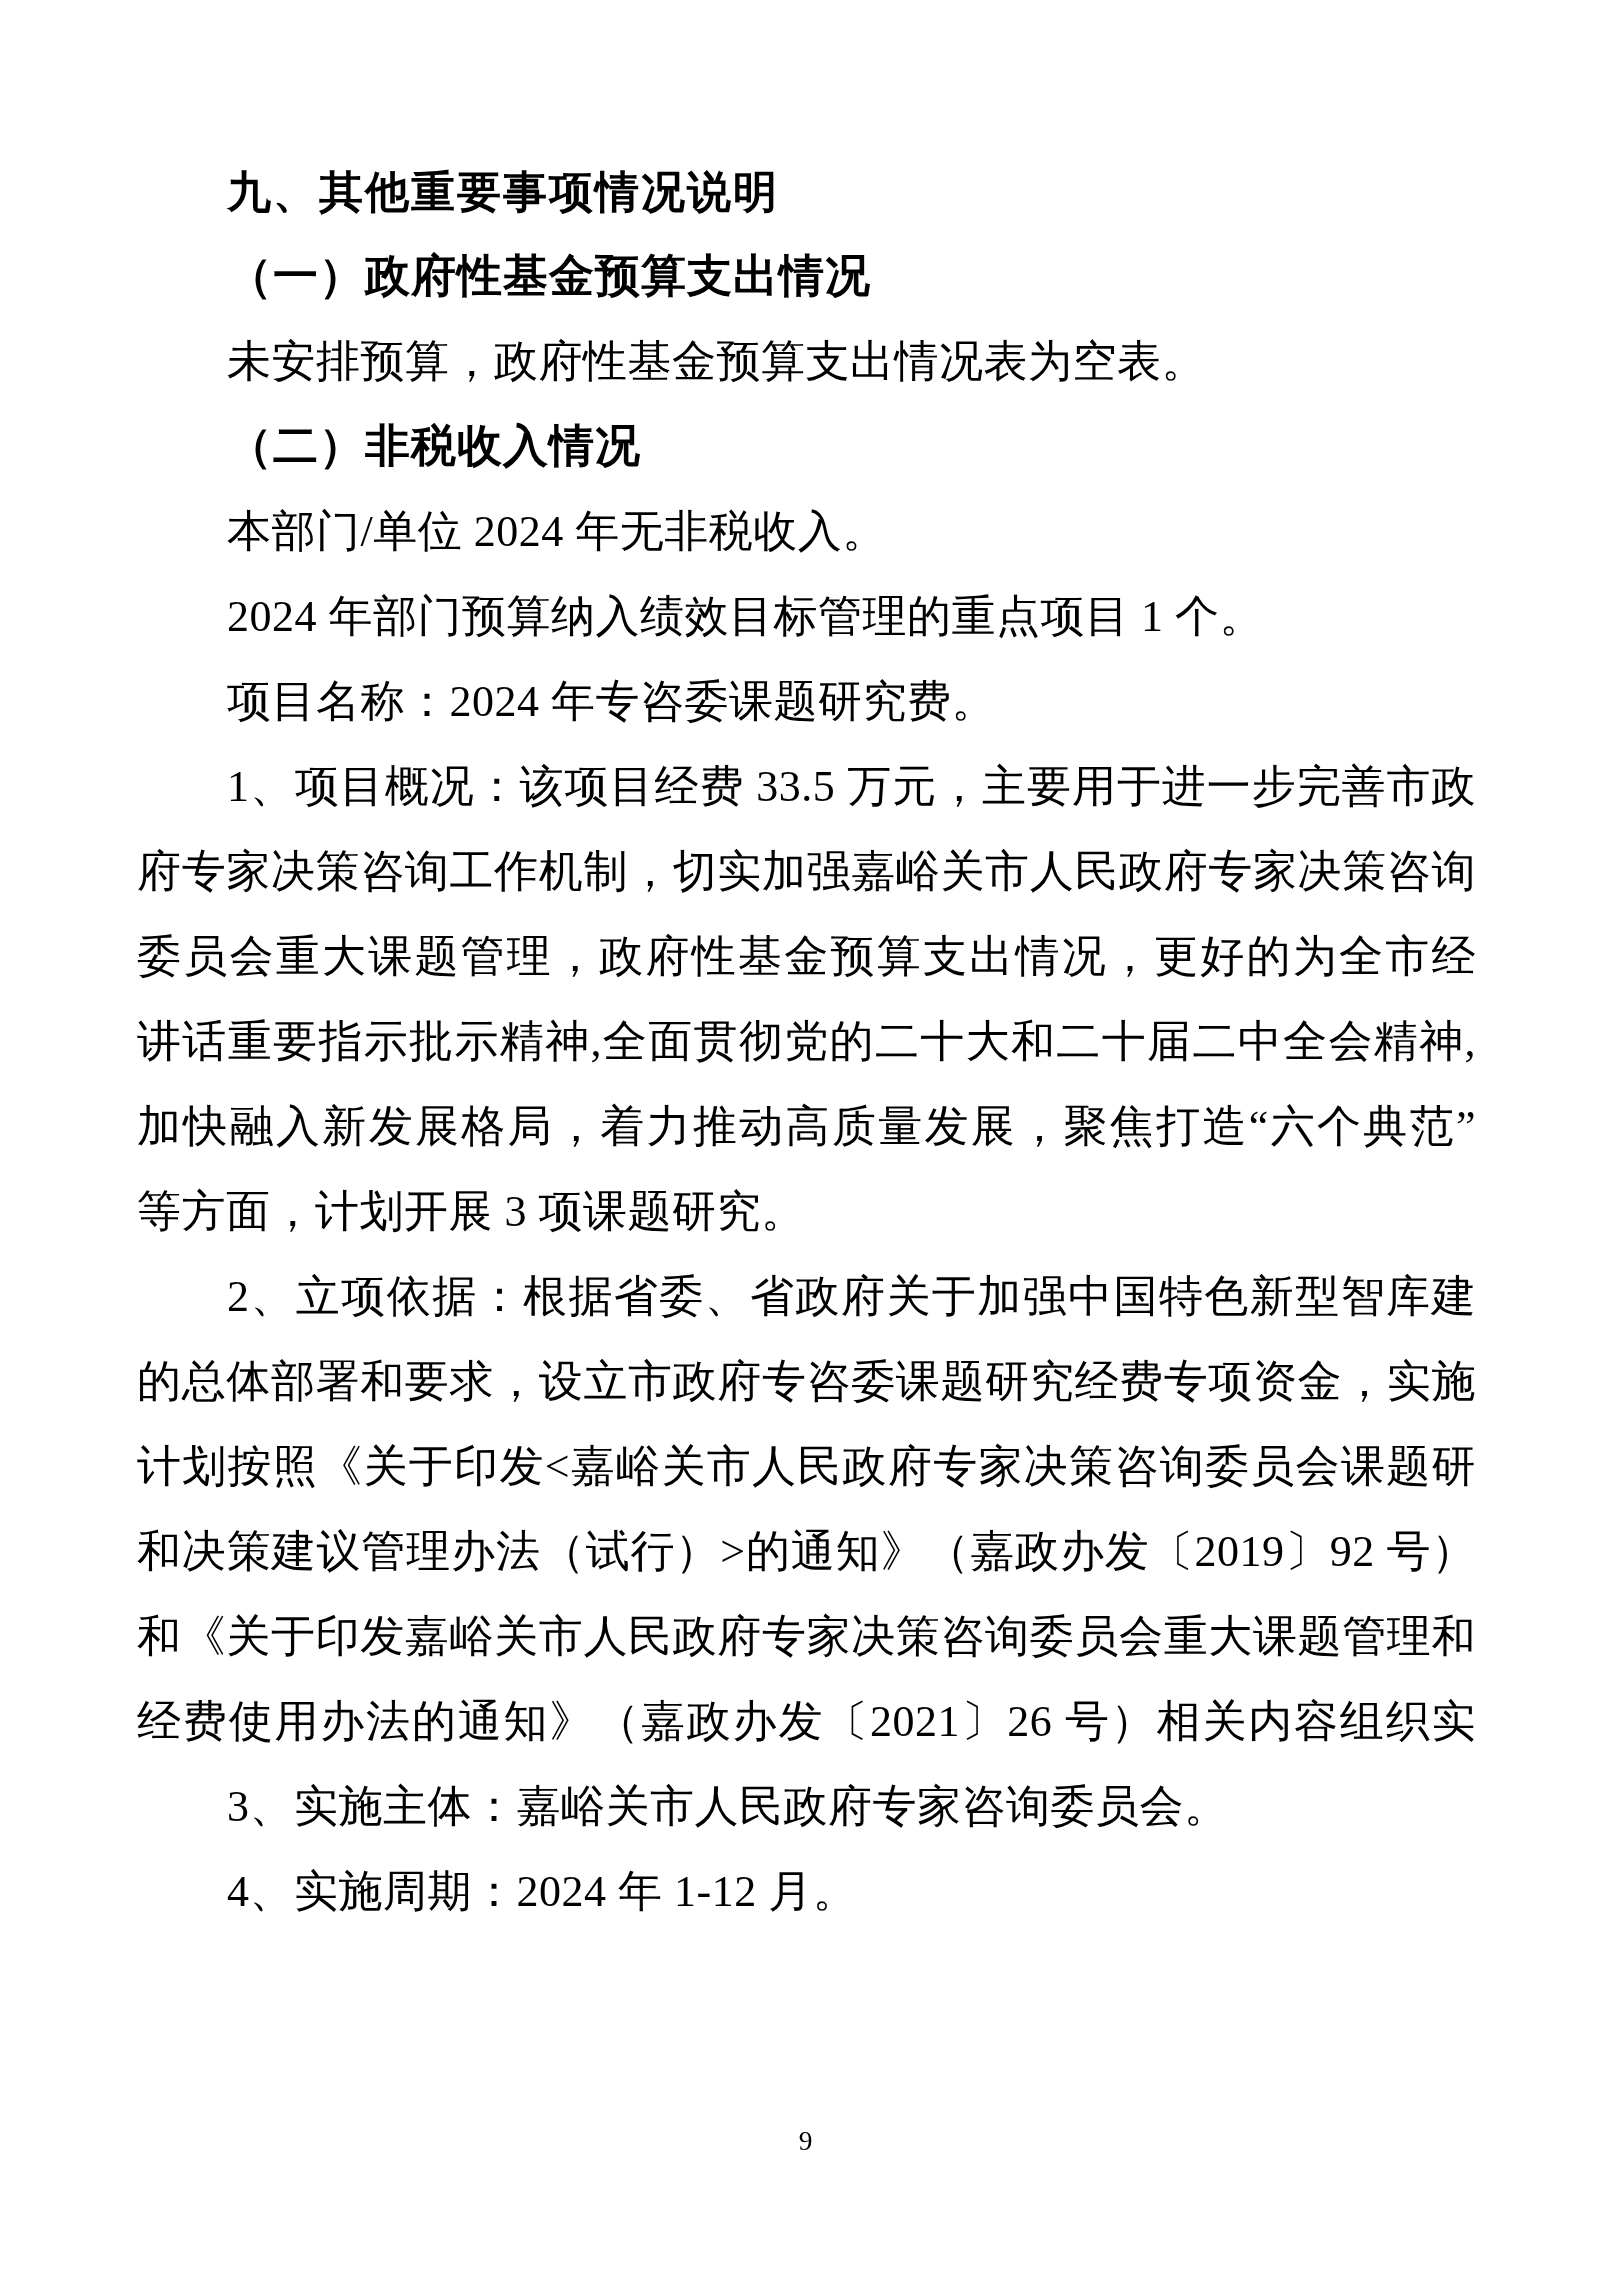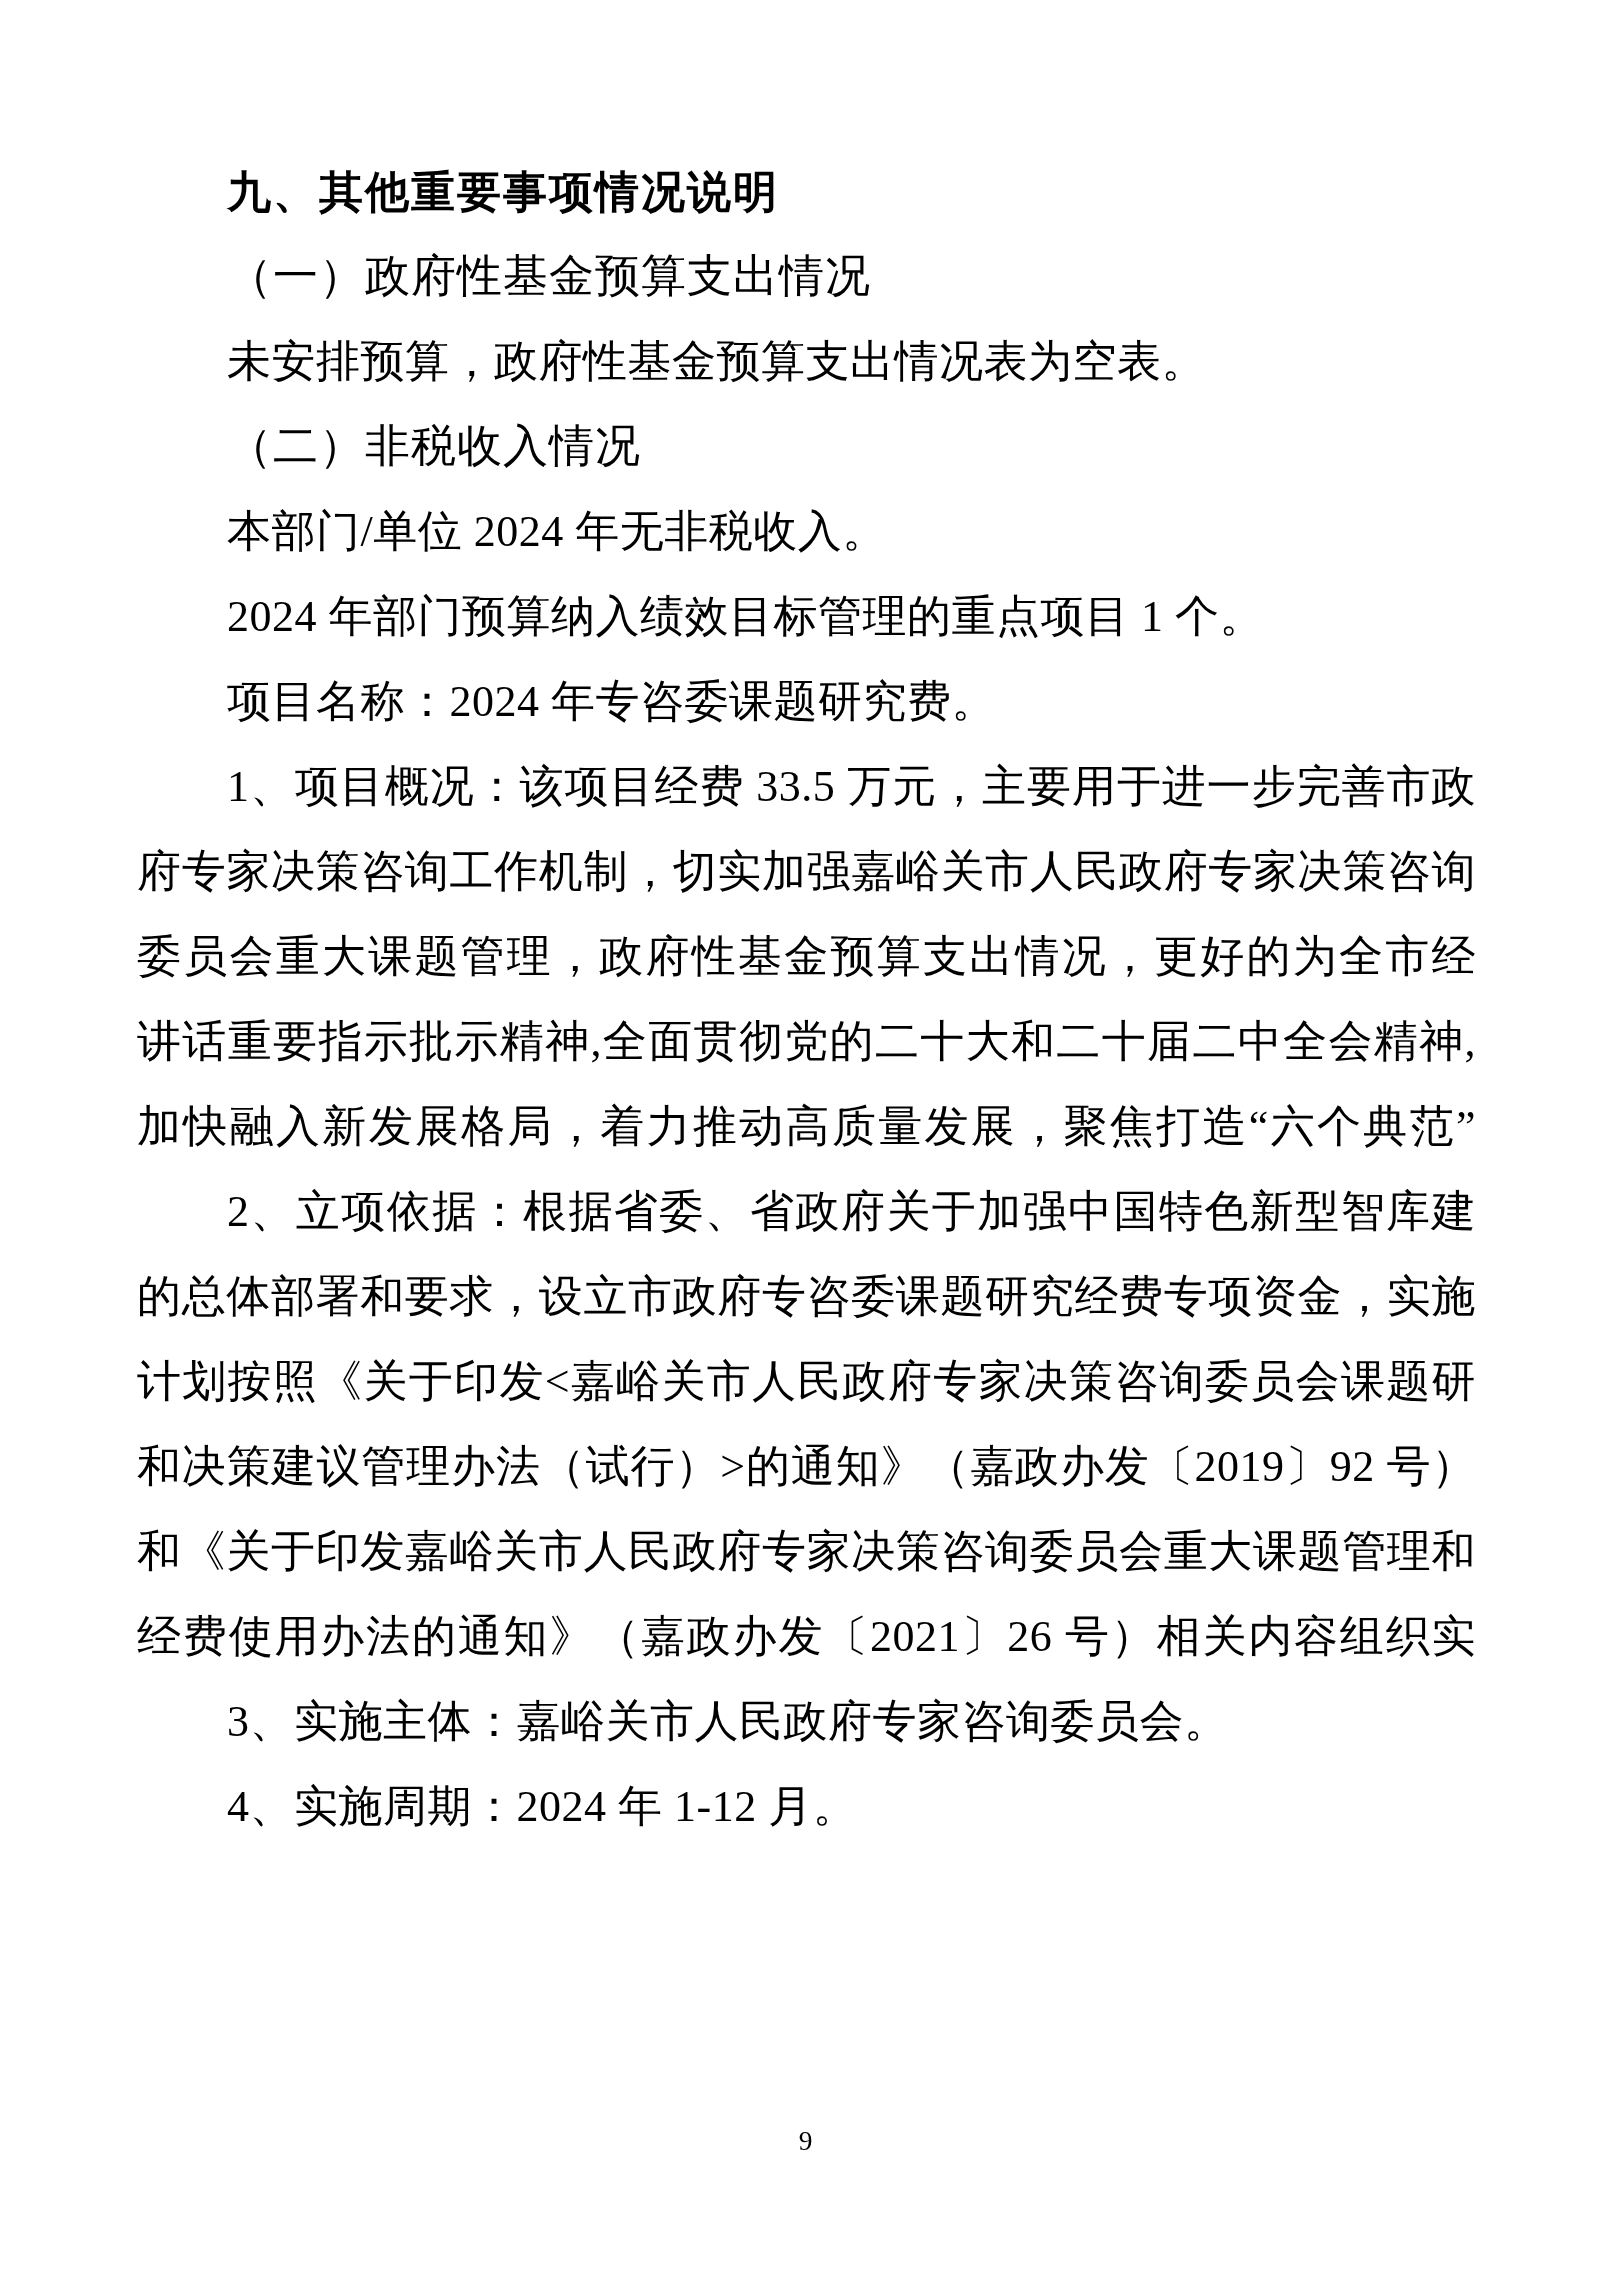--- a/index.html
+++ b/index.html
@@ -39,21 +39,21 @@
     text-align-last: justify;
     overflow: hidden;
   }
   .line.h1 {
     font-family: "Liberation Sans", "DejaVu Sans", sans-serif;
     font-weight: bold;
     font-size: 44px;
     letter-spacing: 2px;
   }
   .line.h2 {
-    font-weight: normal;
+    font-weight: bold;
     font-size: 45px;
     letter-spacing: 1px;
   }
   .page-number {
     position: absolute;
     left: 0;
     right: 11.8px;
     top: 2127px;
     text-align: center;
     font-size: 27.4px;
@@ -71,20 +71,21 @@
       <div class="line body indent">未安排预算，政府性基金预算支出情况表为空表。</div>
       <div class="line h2 indent">（二）非税收入情况</div>
       <div class="line body indent">本部门/单位 2024 年无非税收入。</div>
       <div class="line body indent">2024 年部门预算纳入绩效目标管理的重点项目 1 个。</div>
       <div class="line body indent">项目名称：2024 年专咨委课题研究费。</div>
       <div class="line body indent full">1、项目概况：该项目经费 33.5 万元，主要用于进一步完善市政</div>
       <div class="line body full">府专家决策咨询工作机制，切实加强嘉峪关市人民政府专家决策咨询</div>
       <div class="line body full">委员会重大课题管理，政府性基金预算支出情况，更好的为全市经</div>
       <div class="line body full">讲话重要指示批示精神,全面贯彻党的二十大和二十届二中全会精神,</div>
       <div class="line body full">加快融入新发展格局，着力推动高质量发展，聚焦打造“六个典范”</div>
+      <div class="line body">等方面，计划开展 3 项课题研究。</div>
       <div class="line body indent full">2、立项依据：根据省委、省政府关于加强中国特色新型智库建设</div>
       <div class="line body full">的总体部署和要求，设立市政府专咨委课题研究经费专项资金，实施</div>
       <div class="line body full">计划按照《关于印发&lt;嘉峪关市人民政府专家决策咨询委员会课题研究</div>
       <div class="line body full">和决策建议管理办法（试行）&gt;的通知》（嘉政办发〔2019〕92 号）</div>
       <div class="line body full">和《关于印发嘉峪关市人民政府专家决策咨询委员会重大课题管理和</div>
       <div class="line body full">经费使用办法的通知》（嘉政办发〔2021〕26 号）相关内容组织实施。</div>
       <div class="line body indent">3、实施主体：嘉峪关市人民政府专家咨询委员会。</div>
       <div class="line body indent">4、实施周期：2024 年 1-12 月。</div>
     </div>
   <div class="page-number">9</div>

